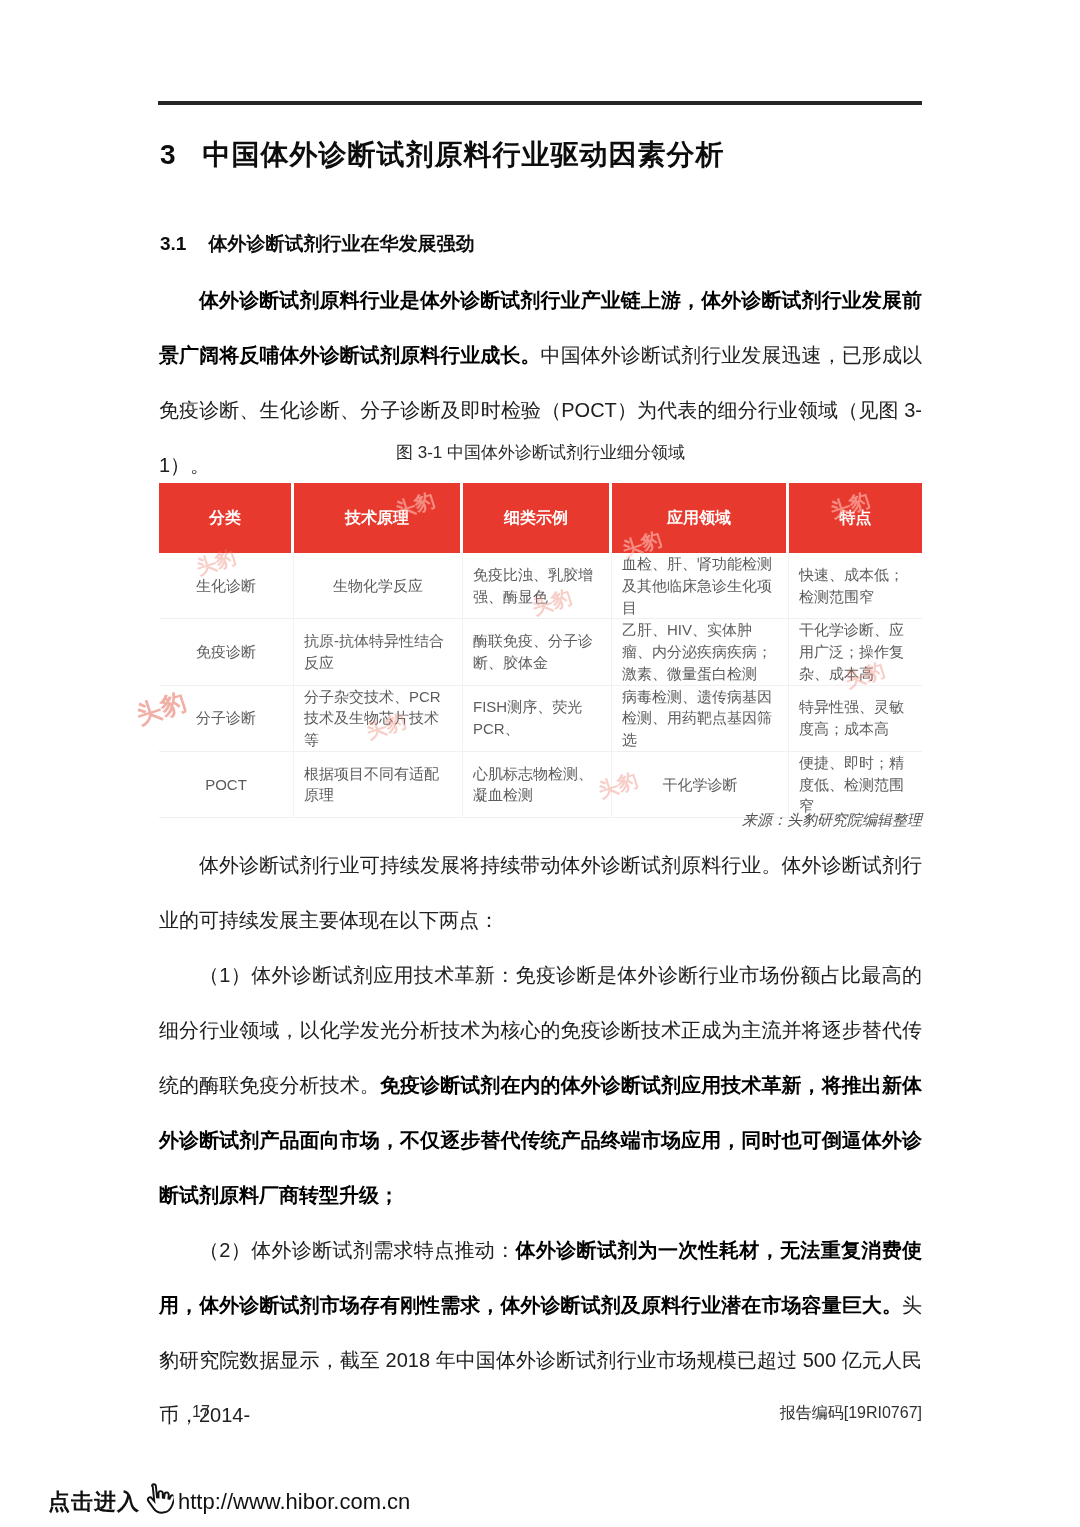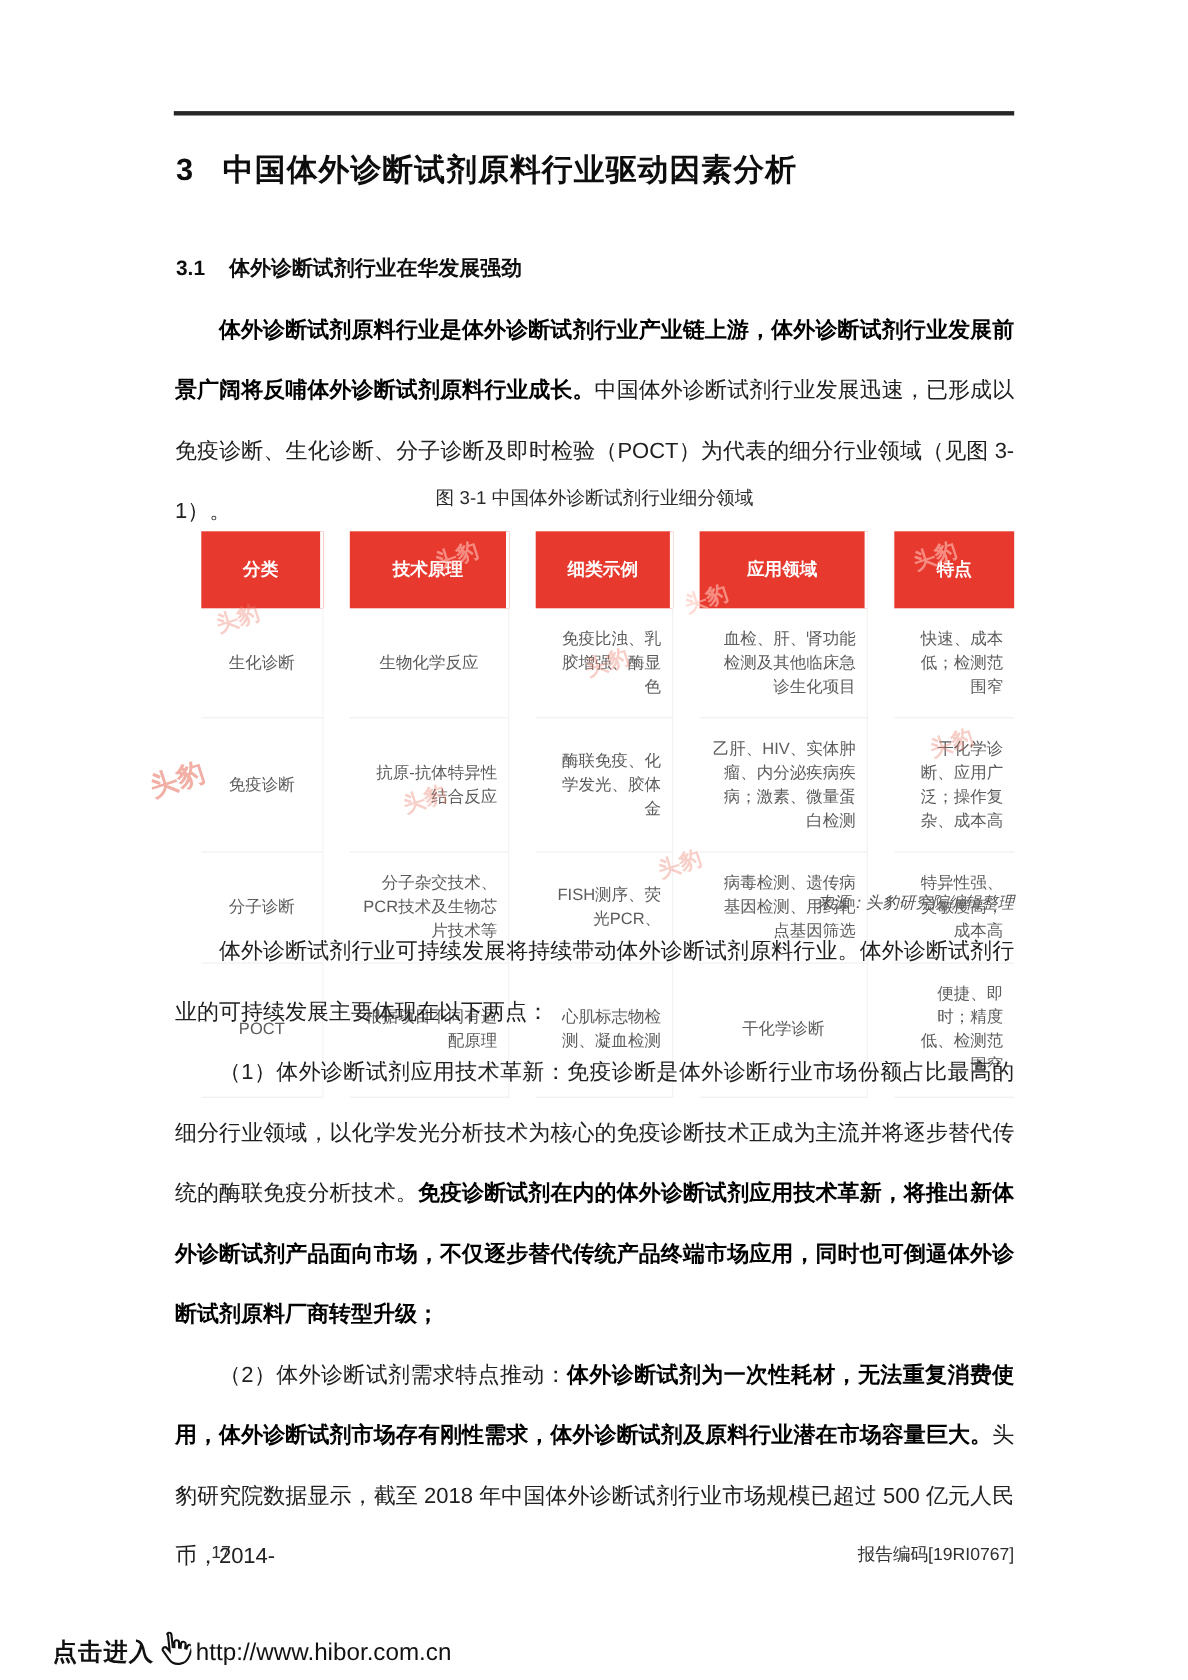--- a/index.html
+++ b/index.html
@@ -23,21 +23,21 @@
     text-align:justify;text-justify:inter-ideograph;color:#202020;}
   .intro{top:273px;}
   .bodytext{top:838px;}
   .para{text-indent:2em;margin:0;}
   .b{font-weight:bold;color:#000;}
 
   .figcap{position:absolute;left:159px;top:441px;width:763px;text-align:center;font-size:17px;color:#2a2a2a;}
 
   .tbl{position:absolute;left:159px;top:483px;width:763px;display:grid;
     grid-template-columns:135px 169px 149px 177px 133px;}
-  .cell{display:flex;align-items:center;justify-content:center;text-align:right;padding:17px 10px;margin-left:24px;}
+  .cell{display:flex;align-items:center;justify-content:center;text-align:left;padding:0 10px;}
   .th{background:var(--red);color:#fff;font-weight:bold;font-size:16px;height:70px;border-right:3px solid #fff;}
   .th:nth-child(5){border-right:none;}
   .td{font-size:15px;line-height:1.45;color:#5c5c5c;border-bottom:1px solid #f1efef;border-right:1px solid #f4f1f1;}
   .td.lastcol{border-right:none;}
 
   .source{position:absolute;left:159px;top:811px;width:763px;text-align:right;
     font-size:15px;font-style:italic;color:#555;}
 
   .pgfoot-num{position:absolute;left:192px;top:1403px;font-size:16px;color:#2e2e2e;}
   .pgfoot-code{position:absolute;left:159px;top:1403px;width:763px;text-align:right;font-size:16px;color:#2e2e2e;}
@@ -84,21 +84,21 @@
     <div class="cell th">特点</div>
 
     <div class="cell td row1">生化诊断</div>
     <div class="cell td row1">生物化学反应</div>
     <div class="cell td row1">免疫比浊、乳胶增强、酶显色</div>
     <div class="cell td row1">血检、肝、肾功能检测及其他临床急诊生化项目</div>
     <div class="cell td row1 lastcol">快速、成本低；检测范围窄</div>
 
     <div class="cell td row2">免疫诊断</div>
     <div class="cell td row2">抗原-抗体特异性结合反应</div>
-    <div class="cell td row2">酶联免疫、化学发光、胶体金</div>
+    <div class="cell td row2">酶联免疫、分子诊断、胶体金</div>
     <div class="cell td row2">乙肝、HIV、实体肿瘤、内分泌疾病疾病；激素、微量蛋白检测</div>
     <div class="cell td row2 lastcol">干化学诊断、应用广泛；操作复杂、成本高</div>
 
     <div class="cell td row3">分子诊断</div>
     <div class="cell td row3">分子杂交技术、PCR技术及生物芯片技术等</div>
     <div class="cell td row3">FISH测序、荧光PCR、</div>
     <div class="cell td row3">病毒检测、遗传病基因检测、用药靶点基因筛选</div>
     <div class="cell td row3 lastcol">特异性强、灵敏度高；成本高</div>
 
     <div class="cell td row4">POCT</div>

